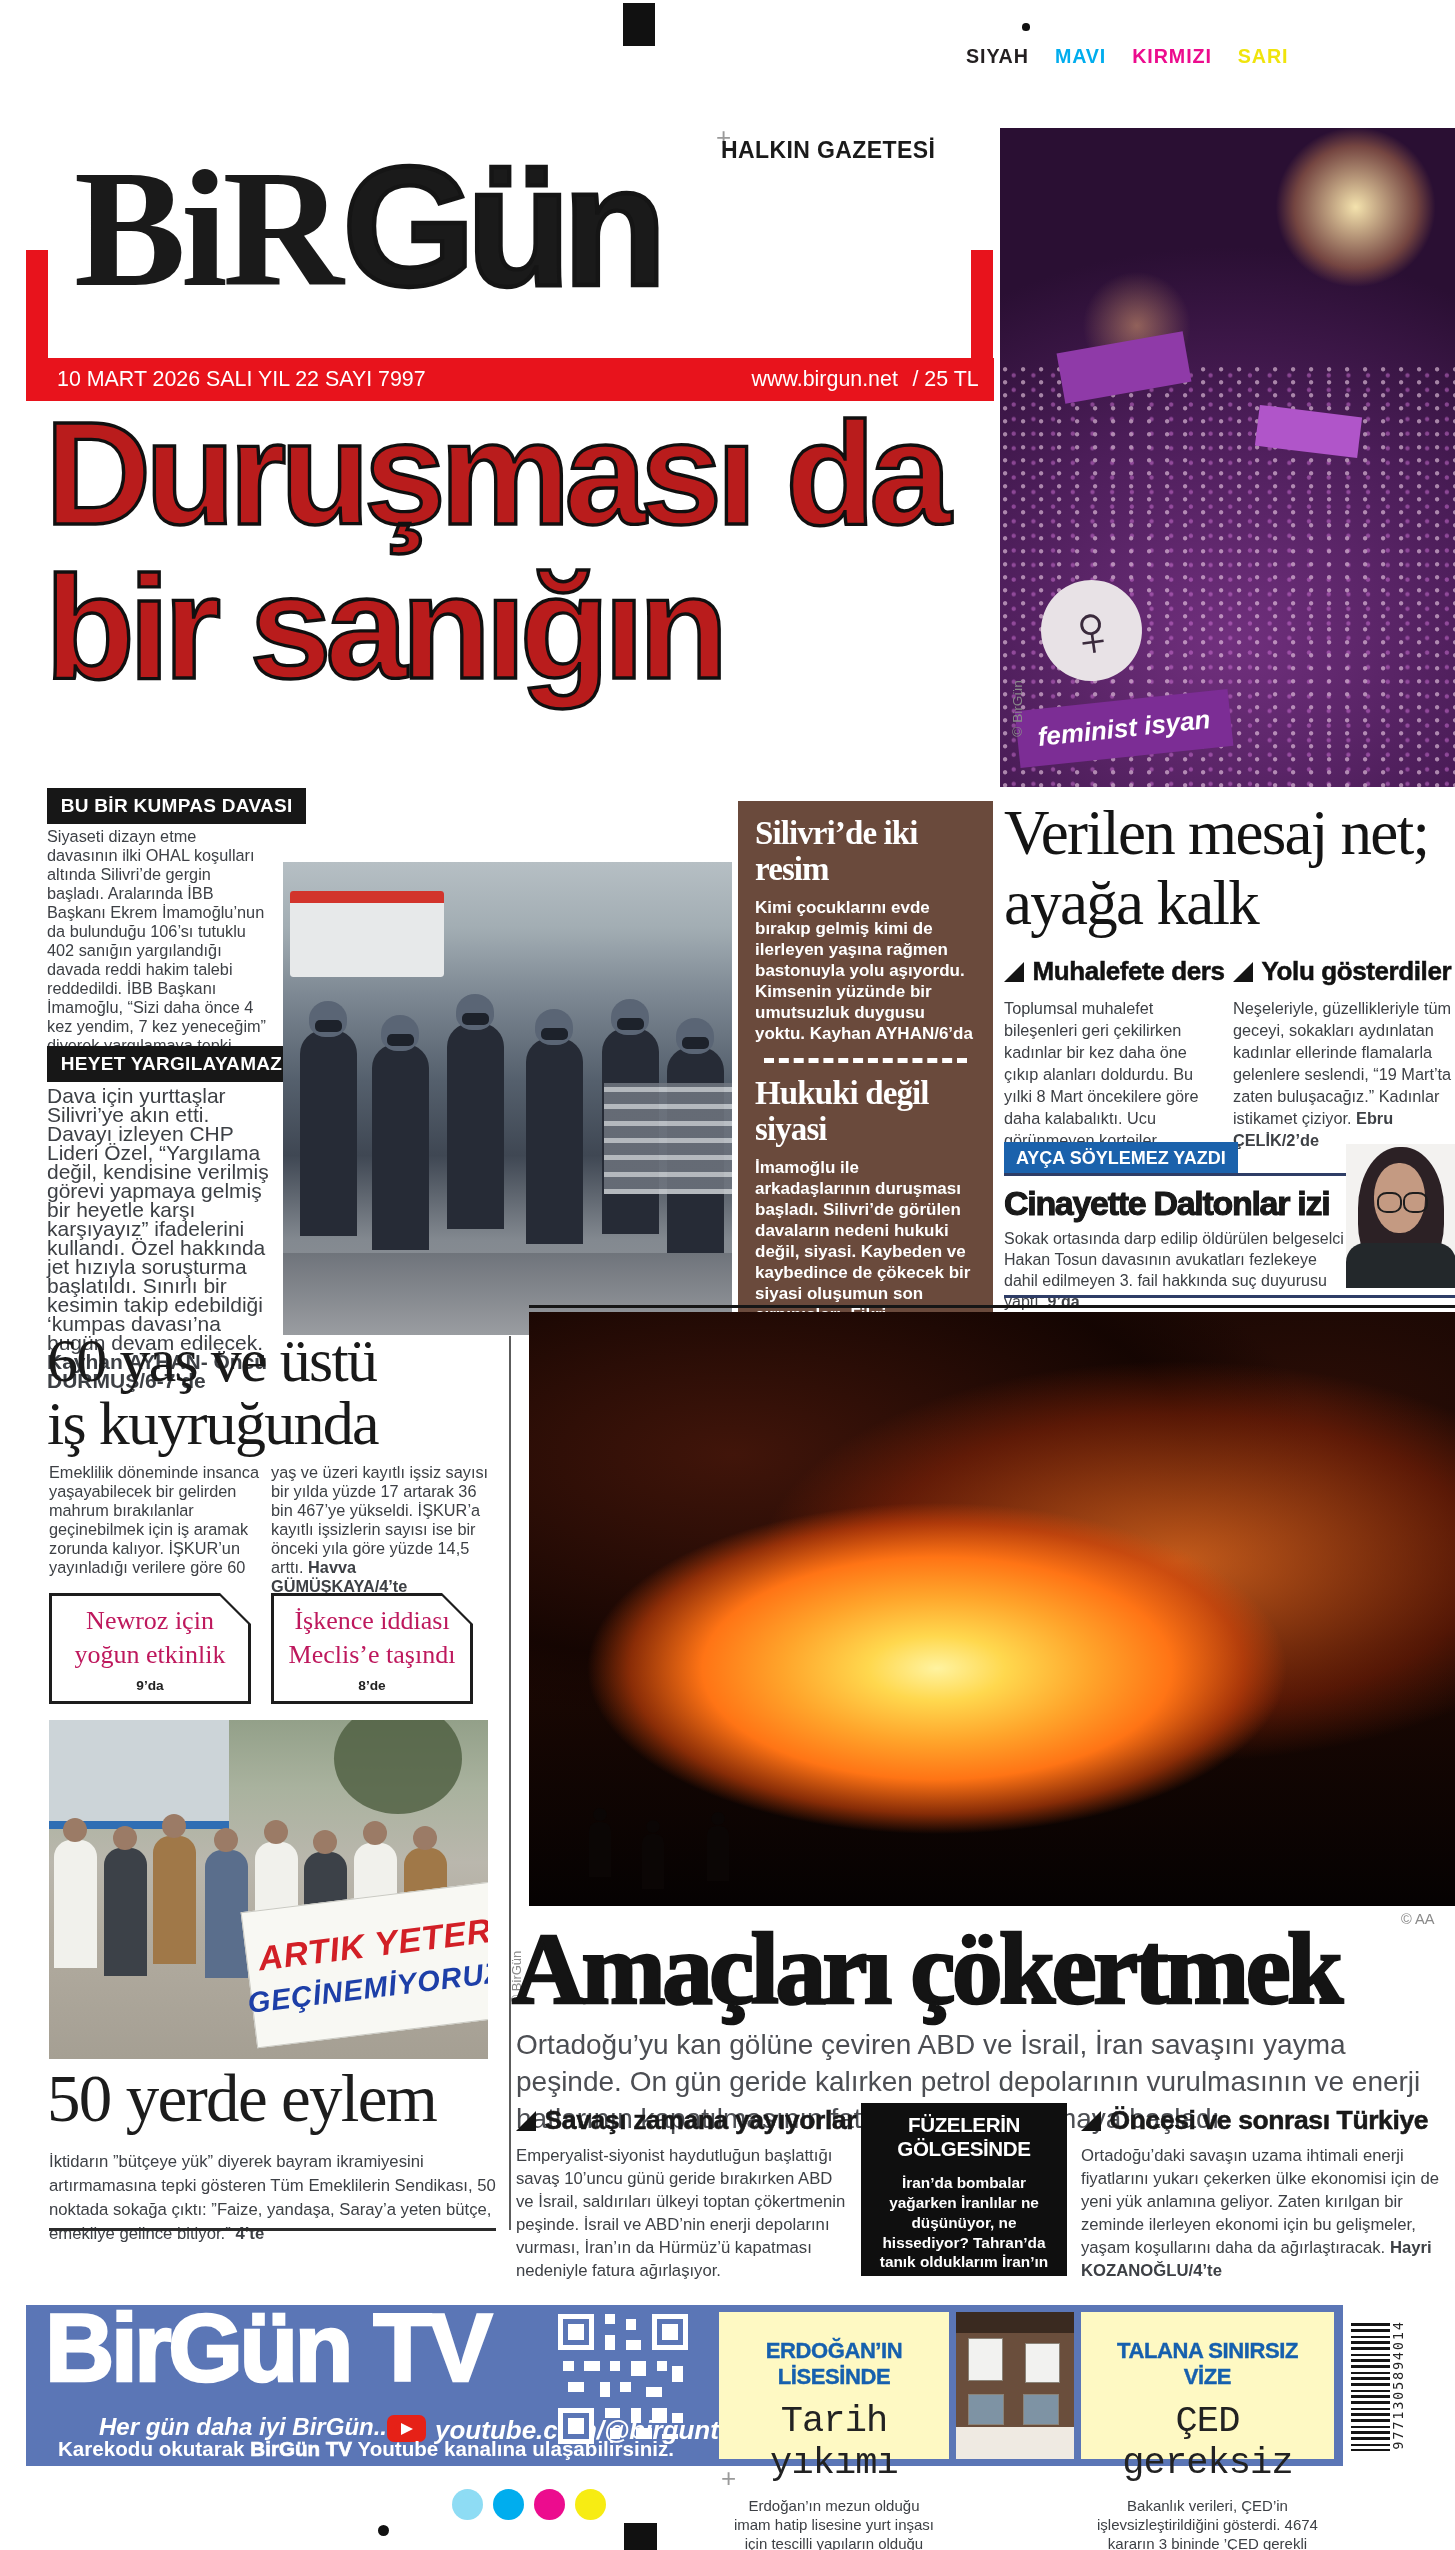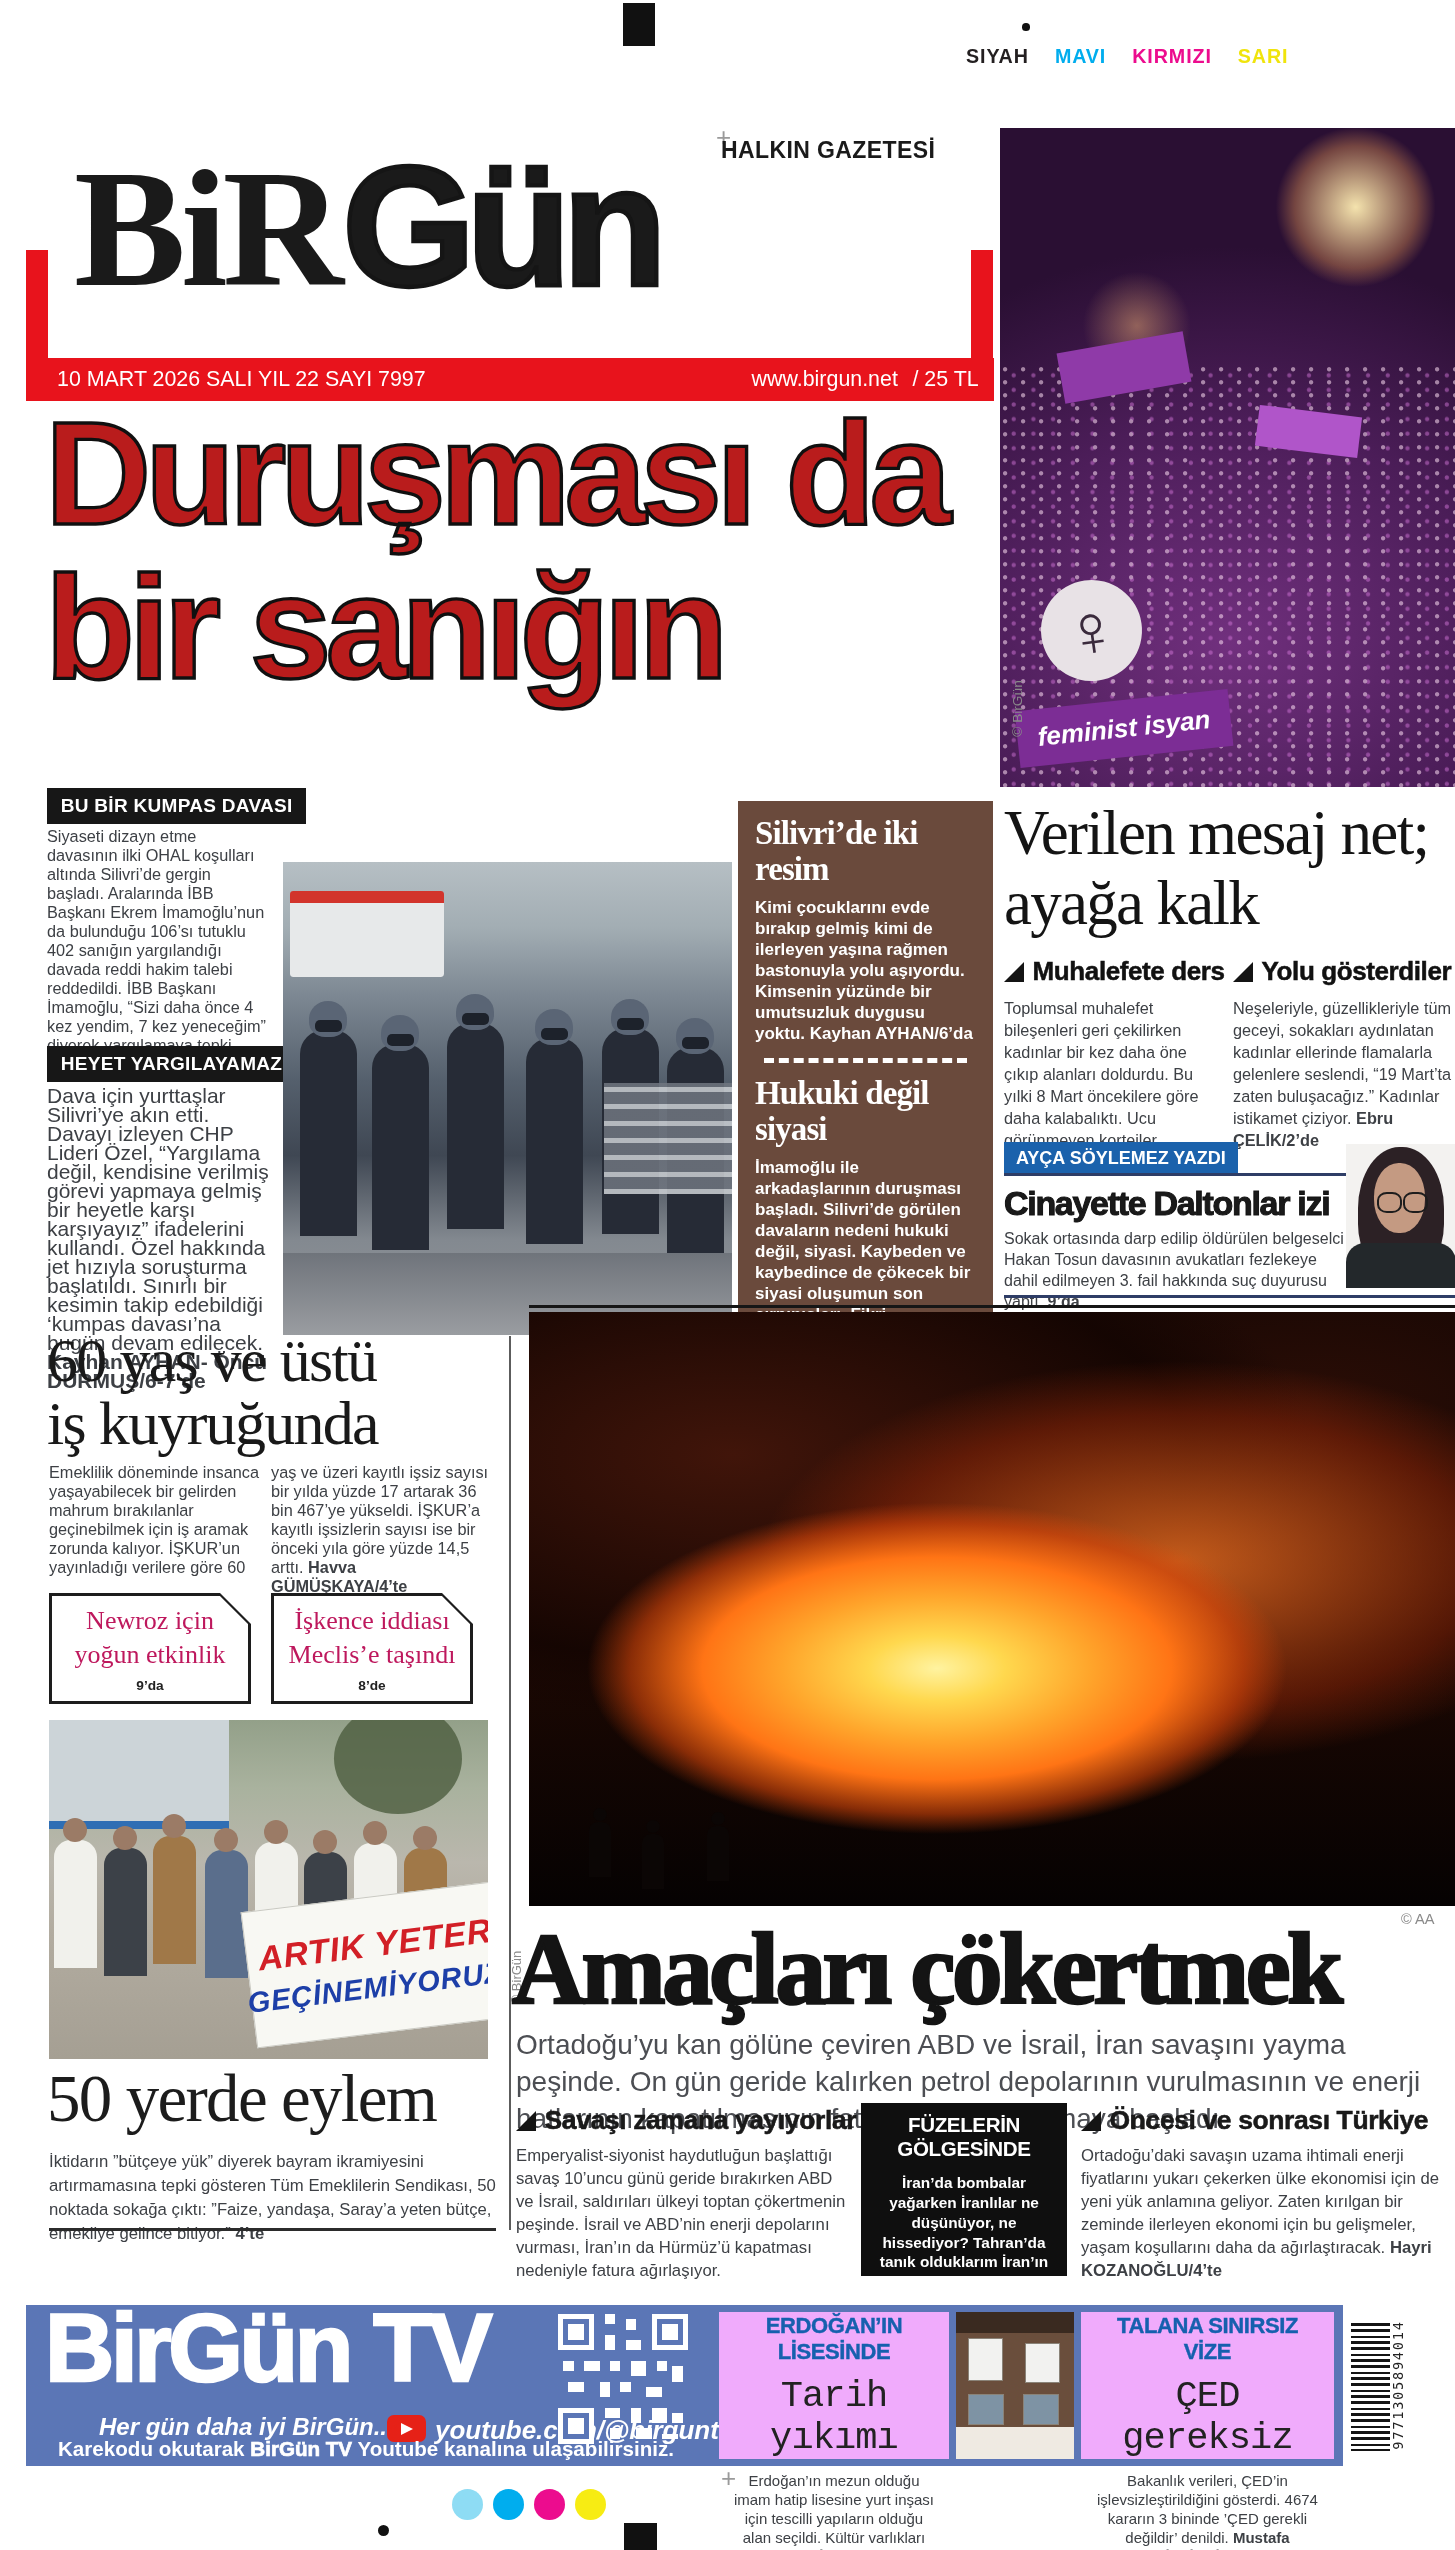--- a/index.html
+++ b/index.html
@@ -190,22 +190,22 @@
   #tvTitle{left:45px;top:2293px;color:#fff;font-weight:bold;font-size:96px;letter-spacing:-3.4px;
            -webkit-text-stroke:2.6px #fff;}
   #tvSlogan{left:99px;top:2413px;color:#fff;font-weight:bold;font-style:italic;font-size:24px;}
   #ytIcon{left:387px;top:2415px;width:39px;height:27px;background:#e62117;border-radius:6.9px;
           display:flex;align-items:center;justify-content:center;}
   #ytIcon span{width:0;height:0;border-left:12px solid #fff;border-top:6.9px solid transparent;border-bottom:6.9px solid transparent;}
   #ytText{left:435px;top:2415px;color:#fff;font-weight:bold;font-style:italic;font-size:26px;}
   #tvNote{left:58px;top:2437px;color:#fff;font-size:20.6px;font-weight:bold;}
   #tvNote b{-webkit-text-stroke:0.7px #fff;}
   #qr{left:558px;top:2314px;width:130px;height:130px;}
-  .wbox{position:absolute;top:2312px;height:147px;background:#f0abfc;text-align:center;
-        padding:1px 12px;box-sizing:border-box;}
+  .wbox{position:absolute;top:2312px;height:147px;background:#fef9c3;text-align:center;
+        padding:26px 12px;box-sizing:border-box;}
   #liseBox{left:719px;width:230px;}
   #cedBox{left:1081px;width:253px;}
   .wLabel{color:#1660ae;font-weight:bold;font-size:22px;letter-spacing:-0.4px;-webkit-text-stroke:0.4px #1660ae;}
   .wHead{font-family:Liberation Mono, monospace;font-size:37px;letter-spacing:-0.9px;color:#222;margin-top:10px;}
   .wBody{font-size:15px;line-height:19px;color:#3d4045;margin-top:12px;}
   #houPhoto{left:956px;top:2312px;width:118px;height:147px;background:linear-gradient(#3a2a20 0 14%,#6a4e3c 14% 78%,#efeae2 78% 100%);overflow:hidden;}
   .win{position:absolute;background:#f2f2f0;border:1.7px solid #8a8378;}
   #w1{left:12px;top:26px;width:33px;height:41px;} #w2{left:69px;top:31px;width:33px;height:38px;}
   #w3{left:12px;top:82px;width:34px;height:29px;background:#7e93a4;} #w4{left:67px;top:82px;width:34px;height:29px;background:#7e93a4;}
 

